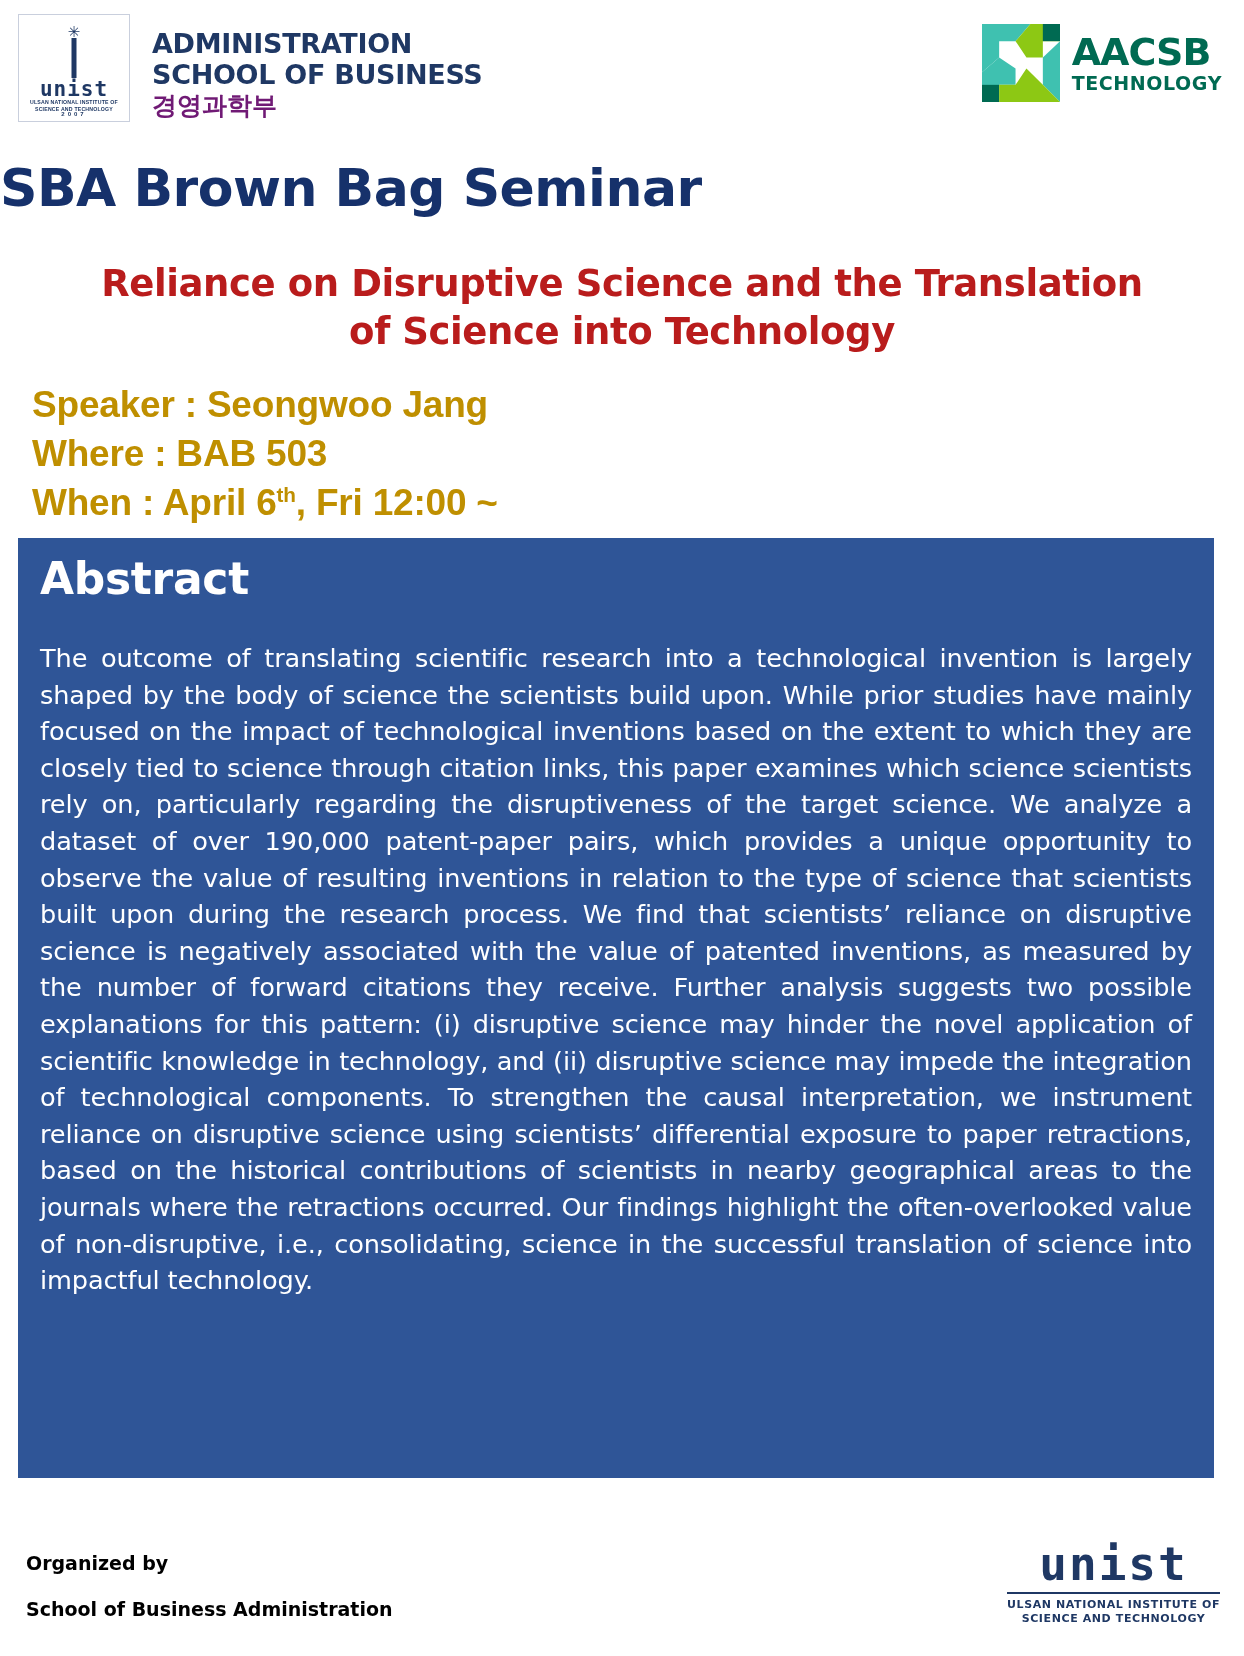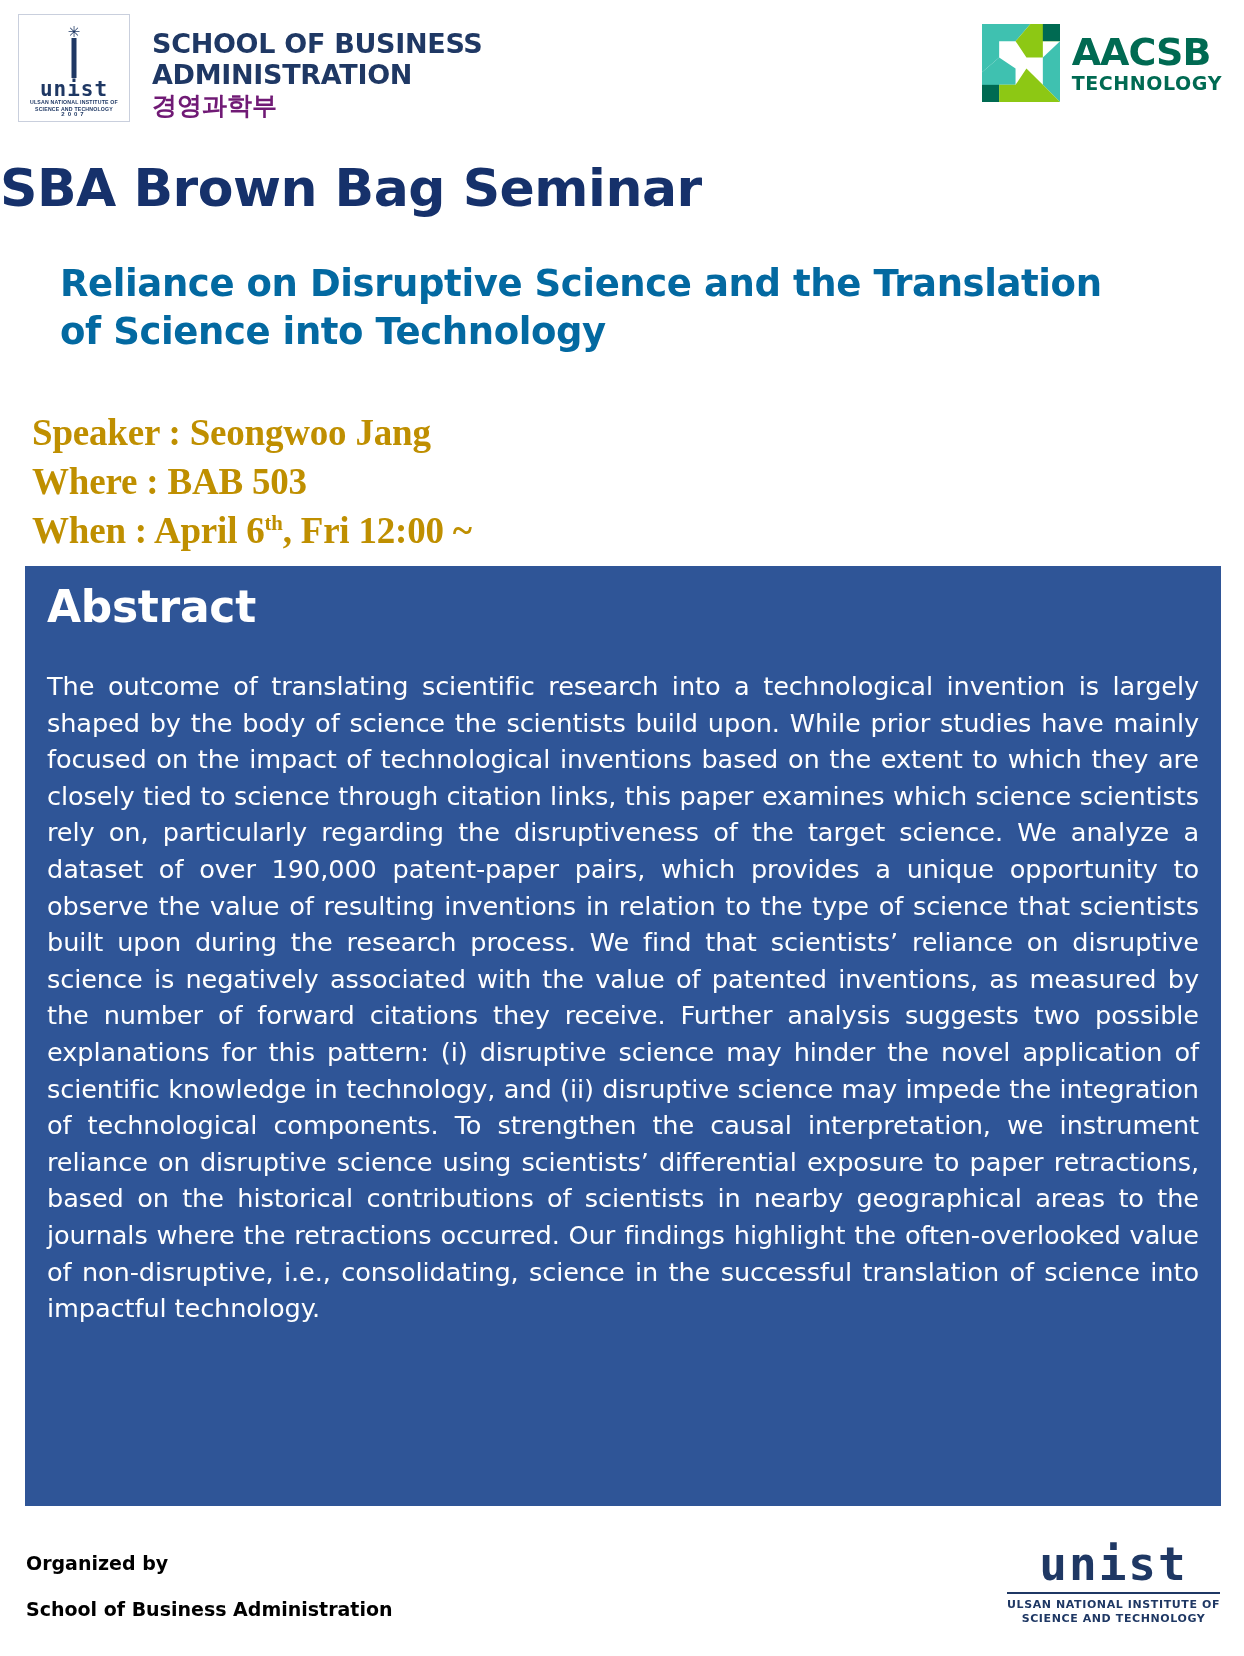--- a/index.html
+++ b/index.html
@@ -147,51 +147,51 @@
   
   .main-title {
     font-family: "DejaVu Sans", sans-serif;
     font-weight: bold;
     font-size: 52px;
     color: #16316b;
     margin-top: 28px;
     letter-spacing: -0.5px;
   }
   .sub-title {
-    text-align: left;
+    text-align: center;
     font-family: "DejaVu Sans", sans-serif;
     font-weight: bold;
     font-size: 37px;
     line-height: 48px;
-    color: #0369a1;
+    color: #b91c1c;
     margin-top: 42px;
     padding: 0 60px;
     letter-spacing: -0.4px;
   }
 
   
   .details {
-    margin-top: 52px;
+    margin-top: 24px;
     padding-left: 32px;
     color: #bf8f00;
-    font-family: Liberation Serif, serif;
+    font-family: Liberation Sans, sans-serif;
     font-weight: bold;
     font-size: 37px;
     line-height: 49px;
     letter-spacing: -0.2px;
   }
   .details sup {
     font-size: 0.56em;
     vertical-align: super;
     line-height: 0;
   }
 
   
   .abstract-box {
-    margin: 11px 22px 0 25px;
+    margin: 11px 22px 0 18px;
     background: #2f5597;
     color: #ffffff;
     padding: 14px 22px 22px 22px;
     box-sizing: border-box;
     width: 1196px;
     height: 940px;
   }
   .abstract-head {
     font-family: "DejaVu Sans", sans-serif;
     font-weight: bold;
@@ -268,22 +268,22 @@
       <div class="stem"></div>
       <div class="wordmark">unist</div>
       <div class="sub1">
         <div>ULSAN NATIONAL INSTITUTE OF</div>
         <div>SCIENCE AND TECHNOLOGY</div>
       </div>
       <div class="year">2007</div>
     </div>
 
     <div class="school-text">
+      <div class="school-line">ADMINISTRATION</div>
       <div class="school-line">SCHOOL OF BUSINESS</div>
-      <div class="school-line">ADMINISTRATION</div>
       <div class="school-kor">경영과학부</div>
     </div>
   </div>
 
   <div class="aacsb">
     <div class="aacsb-glyph">
       <svg viewBox="0 0 100 100" width="78" height="78" aria-hidden="true">
         <polygon points="0,0 62,0 43,22 22,22 22,43 0,62" fill="#3fc1b0"></polygon>
         <polygon points="62,0 100,0 100,22 78,22 78,43 57,43 43,22" fill="#8dc814"></polygon>
         <rect x="78" y="0" width="22" height="22" fill="#006a52"></rect>

